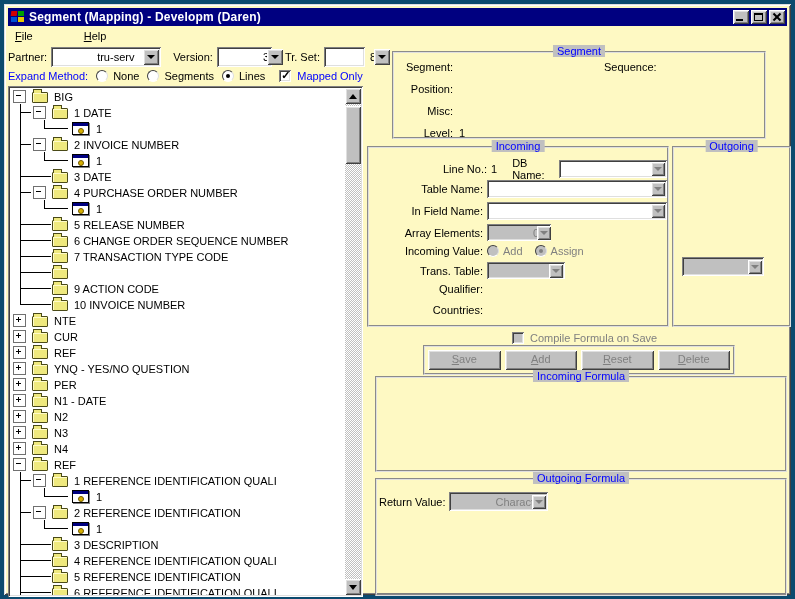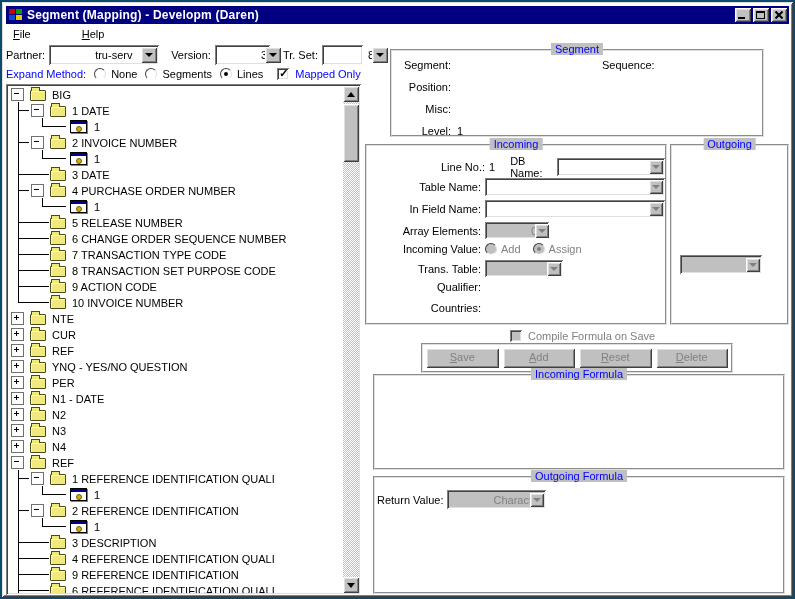--- a/index.html
+++ b/index.html
@@ -1,17 +1,17 @@
 <!DOCTYPE html>
 <html><head>
 <meta charset="utf-8">
 <style>
   * { margin:0; padding:0; box-sizing:border-box; }
   body { background:#808080; font-family:"Liberation Sans", sans-serif; font-size:11px; color:#000; }
-  .window { position:relative; width:795px; height:599px; background:#ffffff; border:2px solid #0c4a6e;
+  .window { position:relative; width:795px; height:599px; background:#fef9c3; border:4px solid #0c4a6e;
             box-shadow: inset 1px 1px 0 #dfdfdf, inset -1px -1px 0 #404040, inset 2px 2px 0 #fff, inset -2px -2px 0 #808080; }
 
   
   .titlebar { position:absolute; left:4px; top:4px; right:4px; height:18px; background:#000080;
               display:flex; align-items:center; padding:0 2px; }
   .appicon { width:16px; height:14px; margin-right:3px; position:relative; flex:none; }
   .appicon i { position:absolute; width:6px; height:5px; }
   .appicon .q1{left:1px;top:1px;background:#d40000;transform:skewX(-8deg);}
   .appicon .q2{left:8px;top:1px;background:#00a000;}
   .appicon .q3{left:1px;top:7px;background:#0050d4;}
@@ -275,21 +275,20 @@
         <div class="trow">
           <span class="cell c-branch"></span>
           <span class="cell c-hline"></span>
           <span class="icon-folder"></span>
           <span class="tlabel">7 TRANSACTION TYPE CODE</span>
         </div>
         <div class="trow">
           <span class="cell c-branch"></span>
           <span class="cell c-hline"></span>
           <span class="icon-folder"></span>
-          <span class="tlabel">8 TRANSACTION SET PURPOSE CODE</span>
         </div>
         <div class="trow">
           <span class="cell c-branch"></span>
           <span class="cell c-hline"></span>
           <span class="icon-folder"></span>
           <span class="tlabel">9 ACTION CODE</span>
         </div>
         <div class="trow">
           <span class="cell c-end"></span>
           <span class="cell c-hline"></span>
@@ -397,21 +396,21 @@
         <div class="trow">
           <span class="cell c-branch"></span>
           <span class="cell c-hline"></span>
           <span class="icon-folder"></span>
           <span class="tlabel">4 REFERENCE IDENTIFICATION QUALI</span>
         </div>
         <div class="trow">
           <span class="cell c-branch"></span>
           <span class="cell c-hline"></span>
           <span class="icon-folder"></span>
-          <span class="tlabel">9 REFERENCE IDENTIFICATION</span>
+          <span class="tlabel">5 REFERENCE IDENTIFICATION</span>
         </div>
         <div class="trow">
           <span class="cell c-branch"></span>
           <span class="cell c-hline"></span>
           <span class="icon-folder"></span>
           <span class="tlabel">6 REFERENCE IDENTIFICATION QUALI</span>
         </div>
       </div>
     <div class="vscroll">
       <span class="sb-btn sb-up">

